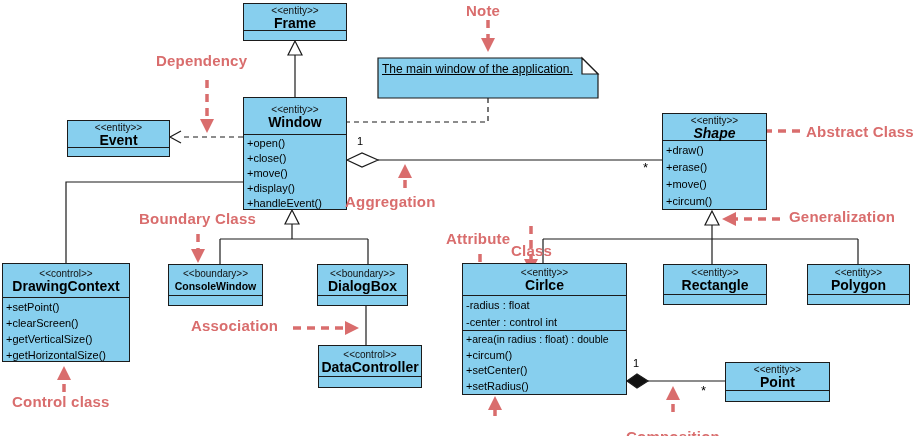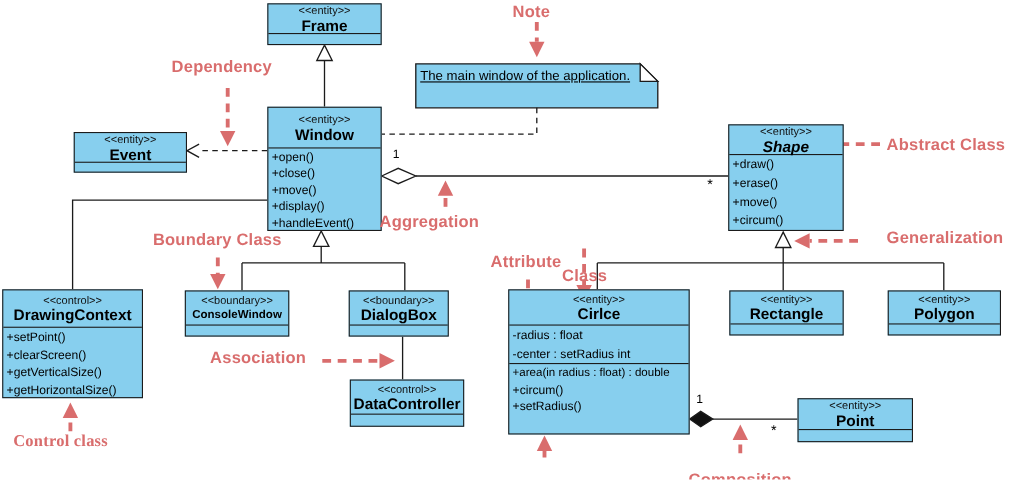--- a/index.html
+++ b/index.html
@@ -189,25 +189,26 @@
     <div class="empty"></div>
   </div>
 
   <div class="uml-class" style="left:462px; top:263px; width:165px; height:132px;">
     <div class="hdr" style="height:32px;">
       <div class="st">&lt;&lt;entity&gt;&gt;</div>
       <div class="nm">Cirlce</div>
     </div>
     <div class="rows attrs" style="line-height:16.5px; height:35px;">
       <div>-radius : float</div>
-      <div>-center : setRadius int</div>
+      <div>-center : control int</div>
     </div>
     <div class="rows" style="line-height:15.5px; font-size:10.5px;">
       <div style="font-size:10.5px;">+area(in radius : float) : double</div>
       <div>+circum()</div>
+      <div>+setCenter()</div>
       <div>+setRadius()</div>
     </div>
   </div>
 
   <div class="uml-class" style="left:663px; top:264px; width:104px; height:41px;">
     <div class="hdr" style="height:30px;">
       <div class="st">&lt;&lt;entity&gt;&gt;</div>
       <div class="nm">Rectangle</div>
     </div>
     <div class="empty"></div>
@@ -233,20 +234,20 @@
   <div class="mult" style="left:643px; top:160px; font-size:13px;">*</div>
   <div class="mult" style="left:633px; top:357px;">1</div>
   <div class="mult" style="left:701px; top:383px; font-size:13px;">*</div>
 
   <div class="ann" style="left:156px; top:52px;">Dependency</div>
   <div class="ann" style="left:466px; top:2px;">Note</div>
   <div class="ann" style="left:806px; top:123px;">Abstract Class</div>
   <div class="ann" style="left:345px; top:193px;">Aggregation</div>
   <div class="ann" style="left:511px; top:199px;margin-top:43px;">Class</div>
   <div class="ann" style="left:446px; top:230px;">Attribute</div>
-  <div class="ann" style="left:806px; top:208px;text-align:center;">Generalization</div>
+  <div class="ann" style="left:789px; top:208px;text-align:center;">Generalization</div>
   <div class="ann" style="left:139px; top:210px;">Boundary Class</div>
   <div class="ann" style="left:191px; top:317px;">Association</div>
-  <div class="ann" style="left:12px;  top:393px;font-family:Liberation Serif, serif;">Control class</div>
+  <div class="ann" style="left:12px;  top:393px;">Control class</div>
   <div class="ann" style="left:454px; top:416px;margin-top:37px;">Operation</div>
   <div class="ann" style="left:626px; top:428px;">Composition</div>
 
 </div>
 
 </body></html>

